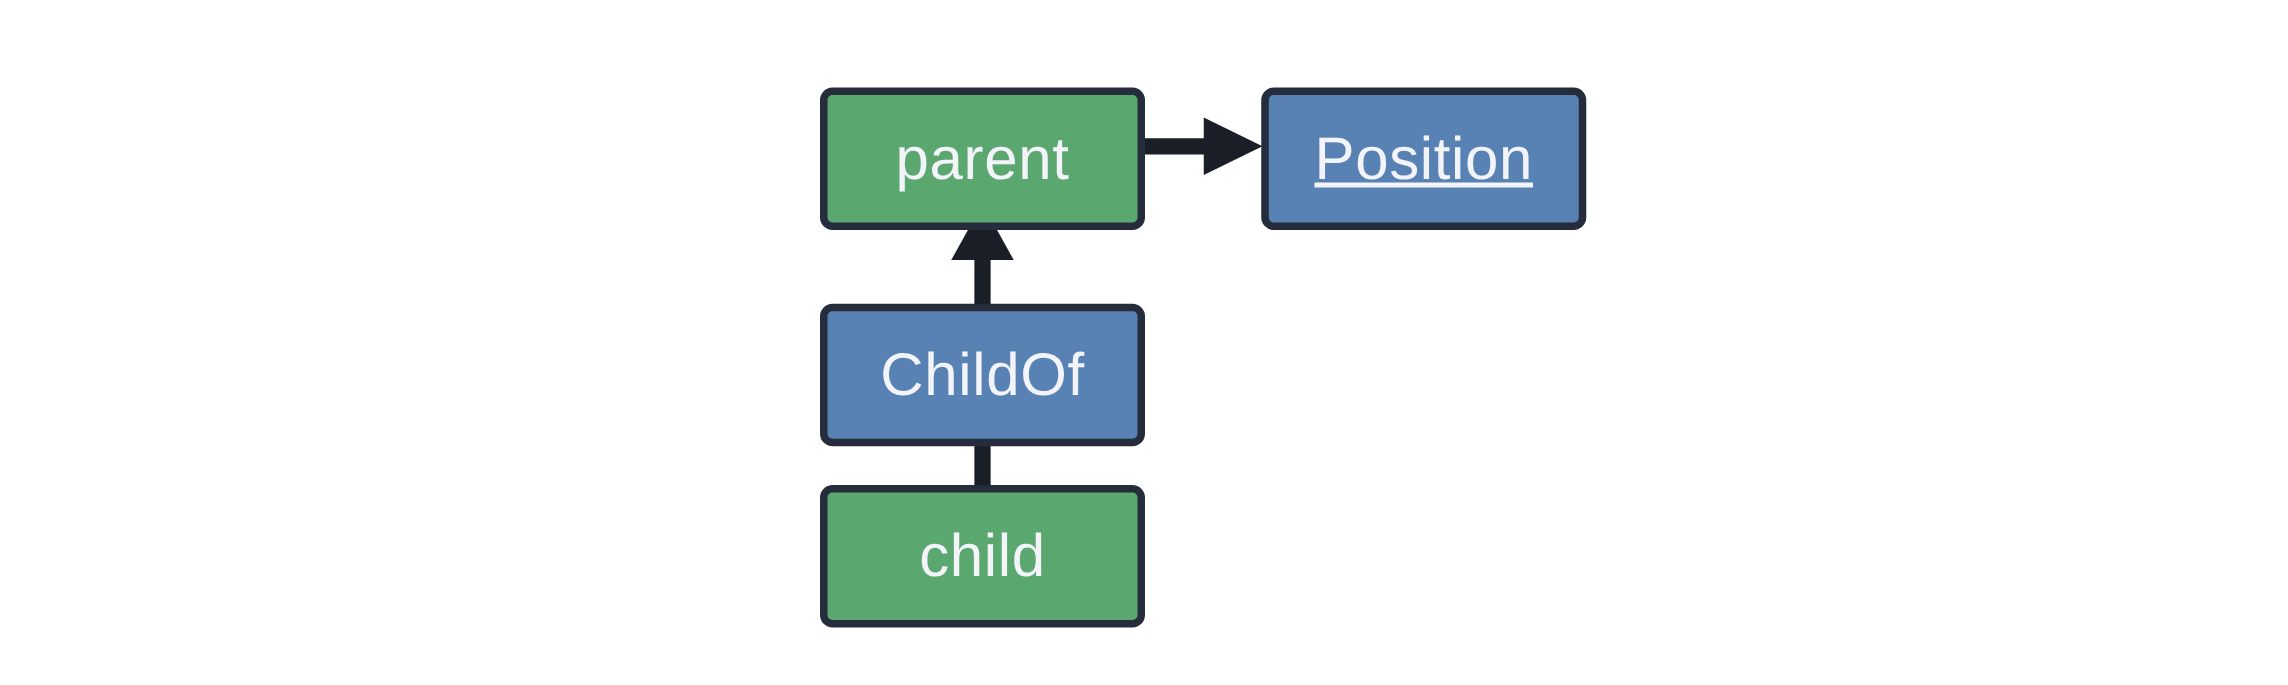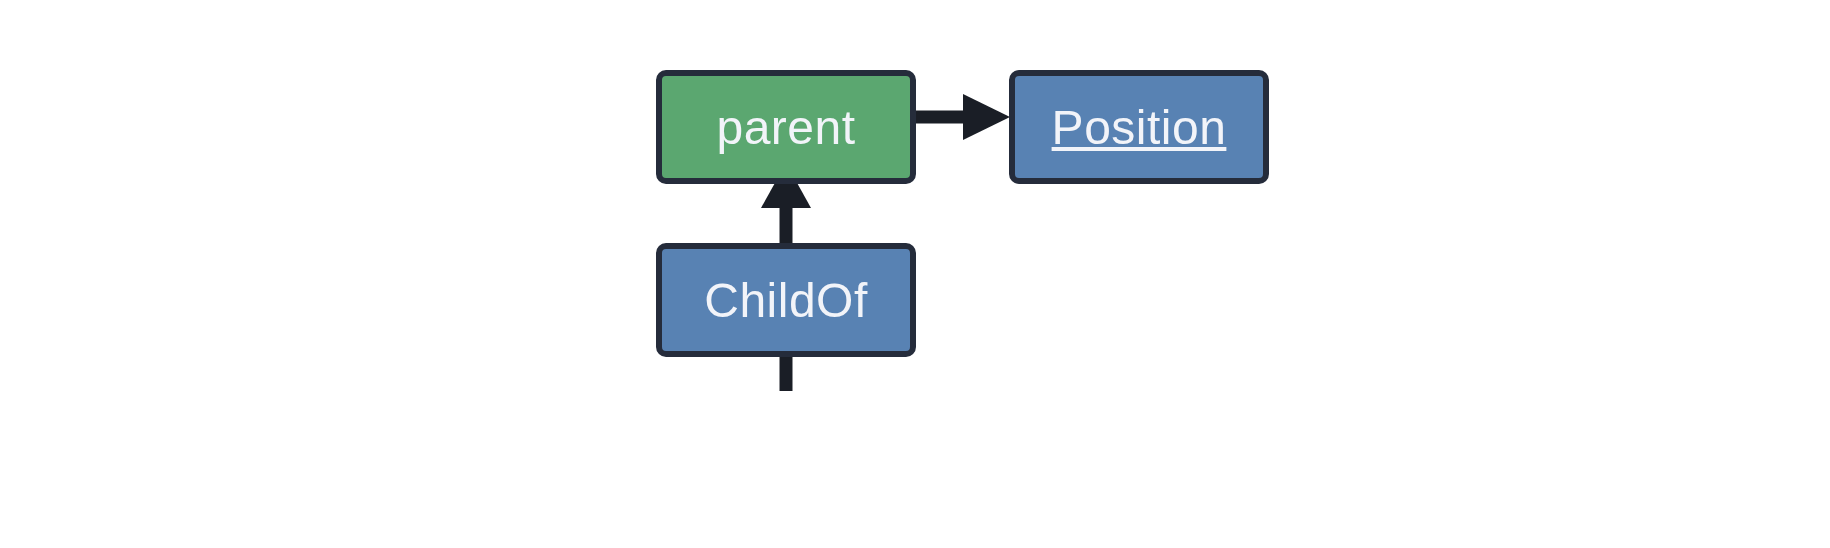--- a/index.html
+++ b/index.html
@@ -70,14 +70,17 @@
   </div>
 
   <div class="node node-position" style="background: rgb(88, 130, 179); text-decoration: underline;">
     <span>Position</span>
   </div>
 
   <div class="node node-childof" style="background: rgb(88, 130, 179);">
     <span>ChildOf</span>
   </div>
 
+  <div class="node node-child" style="background: rgb(91, 167, 112);">
+    <span>child</span>
+  </div>
 
 </div>
 
 </body></html>

